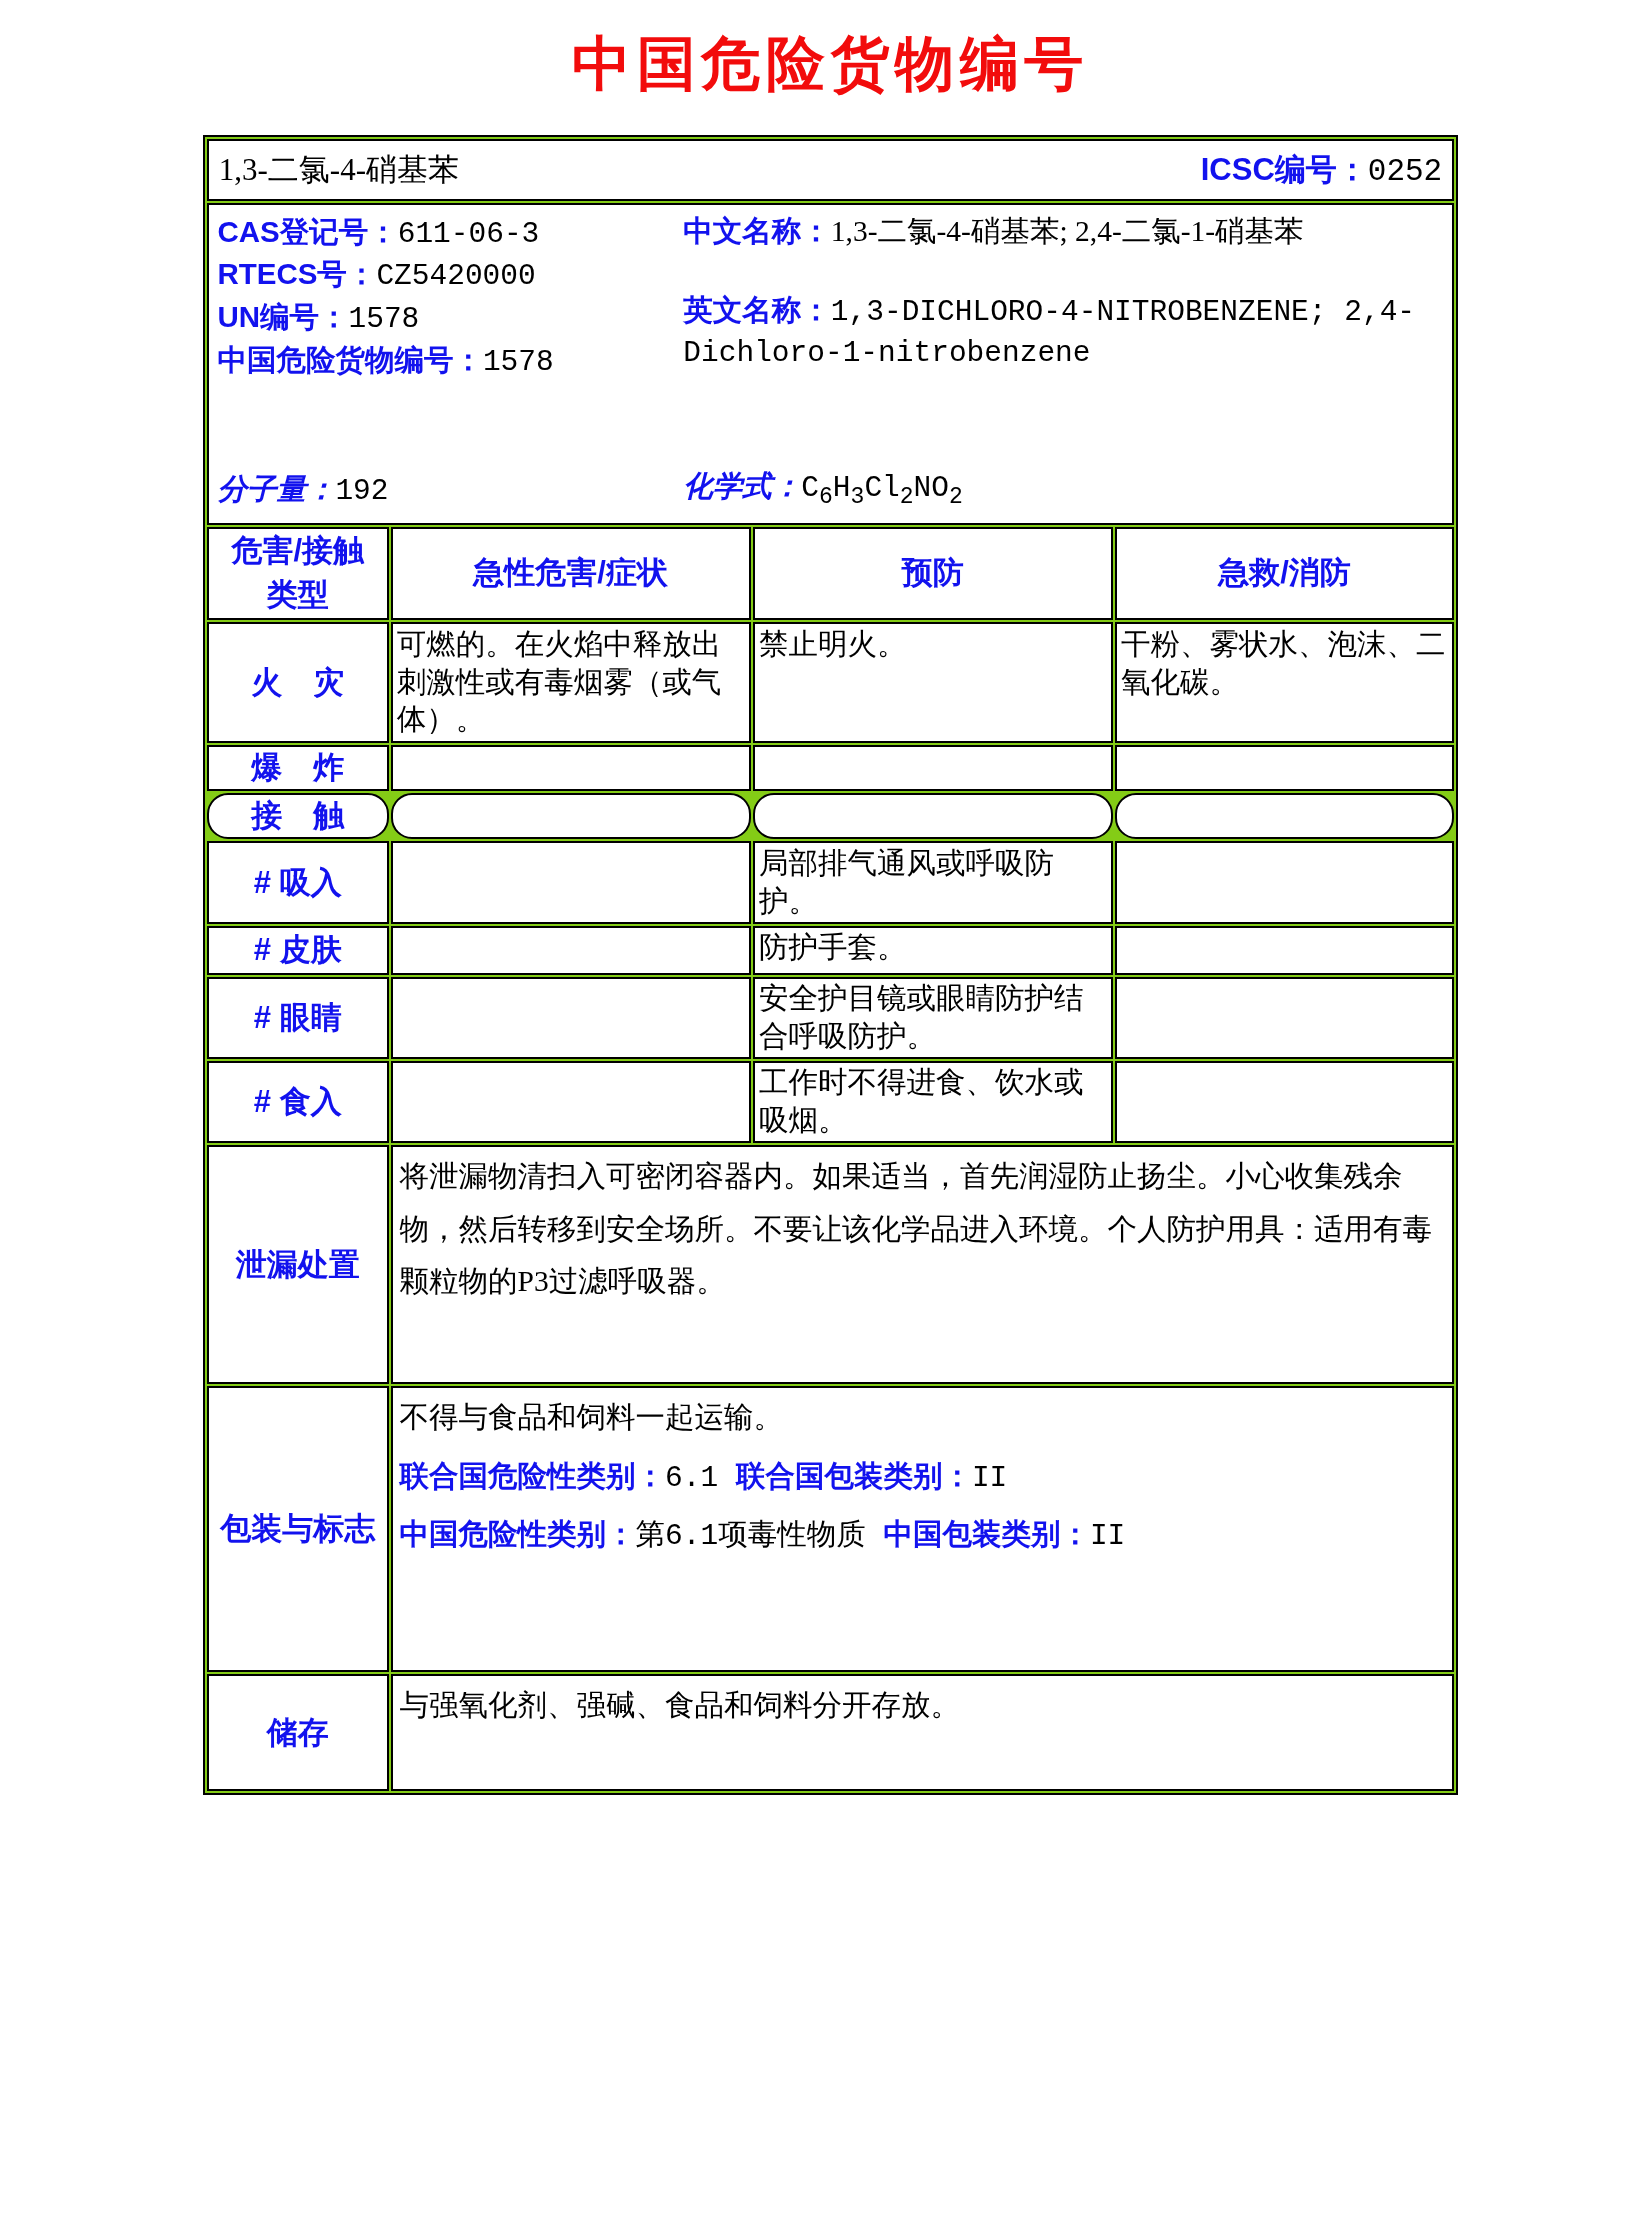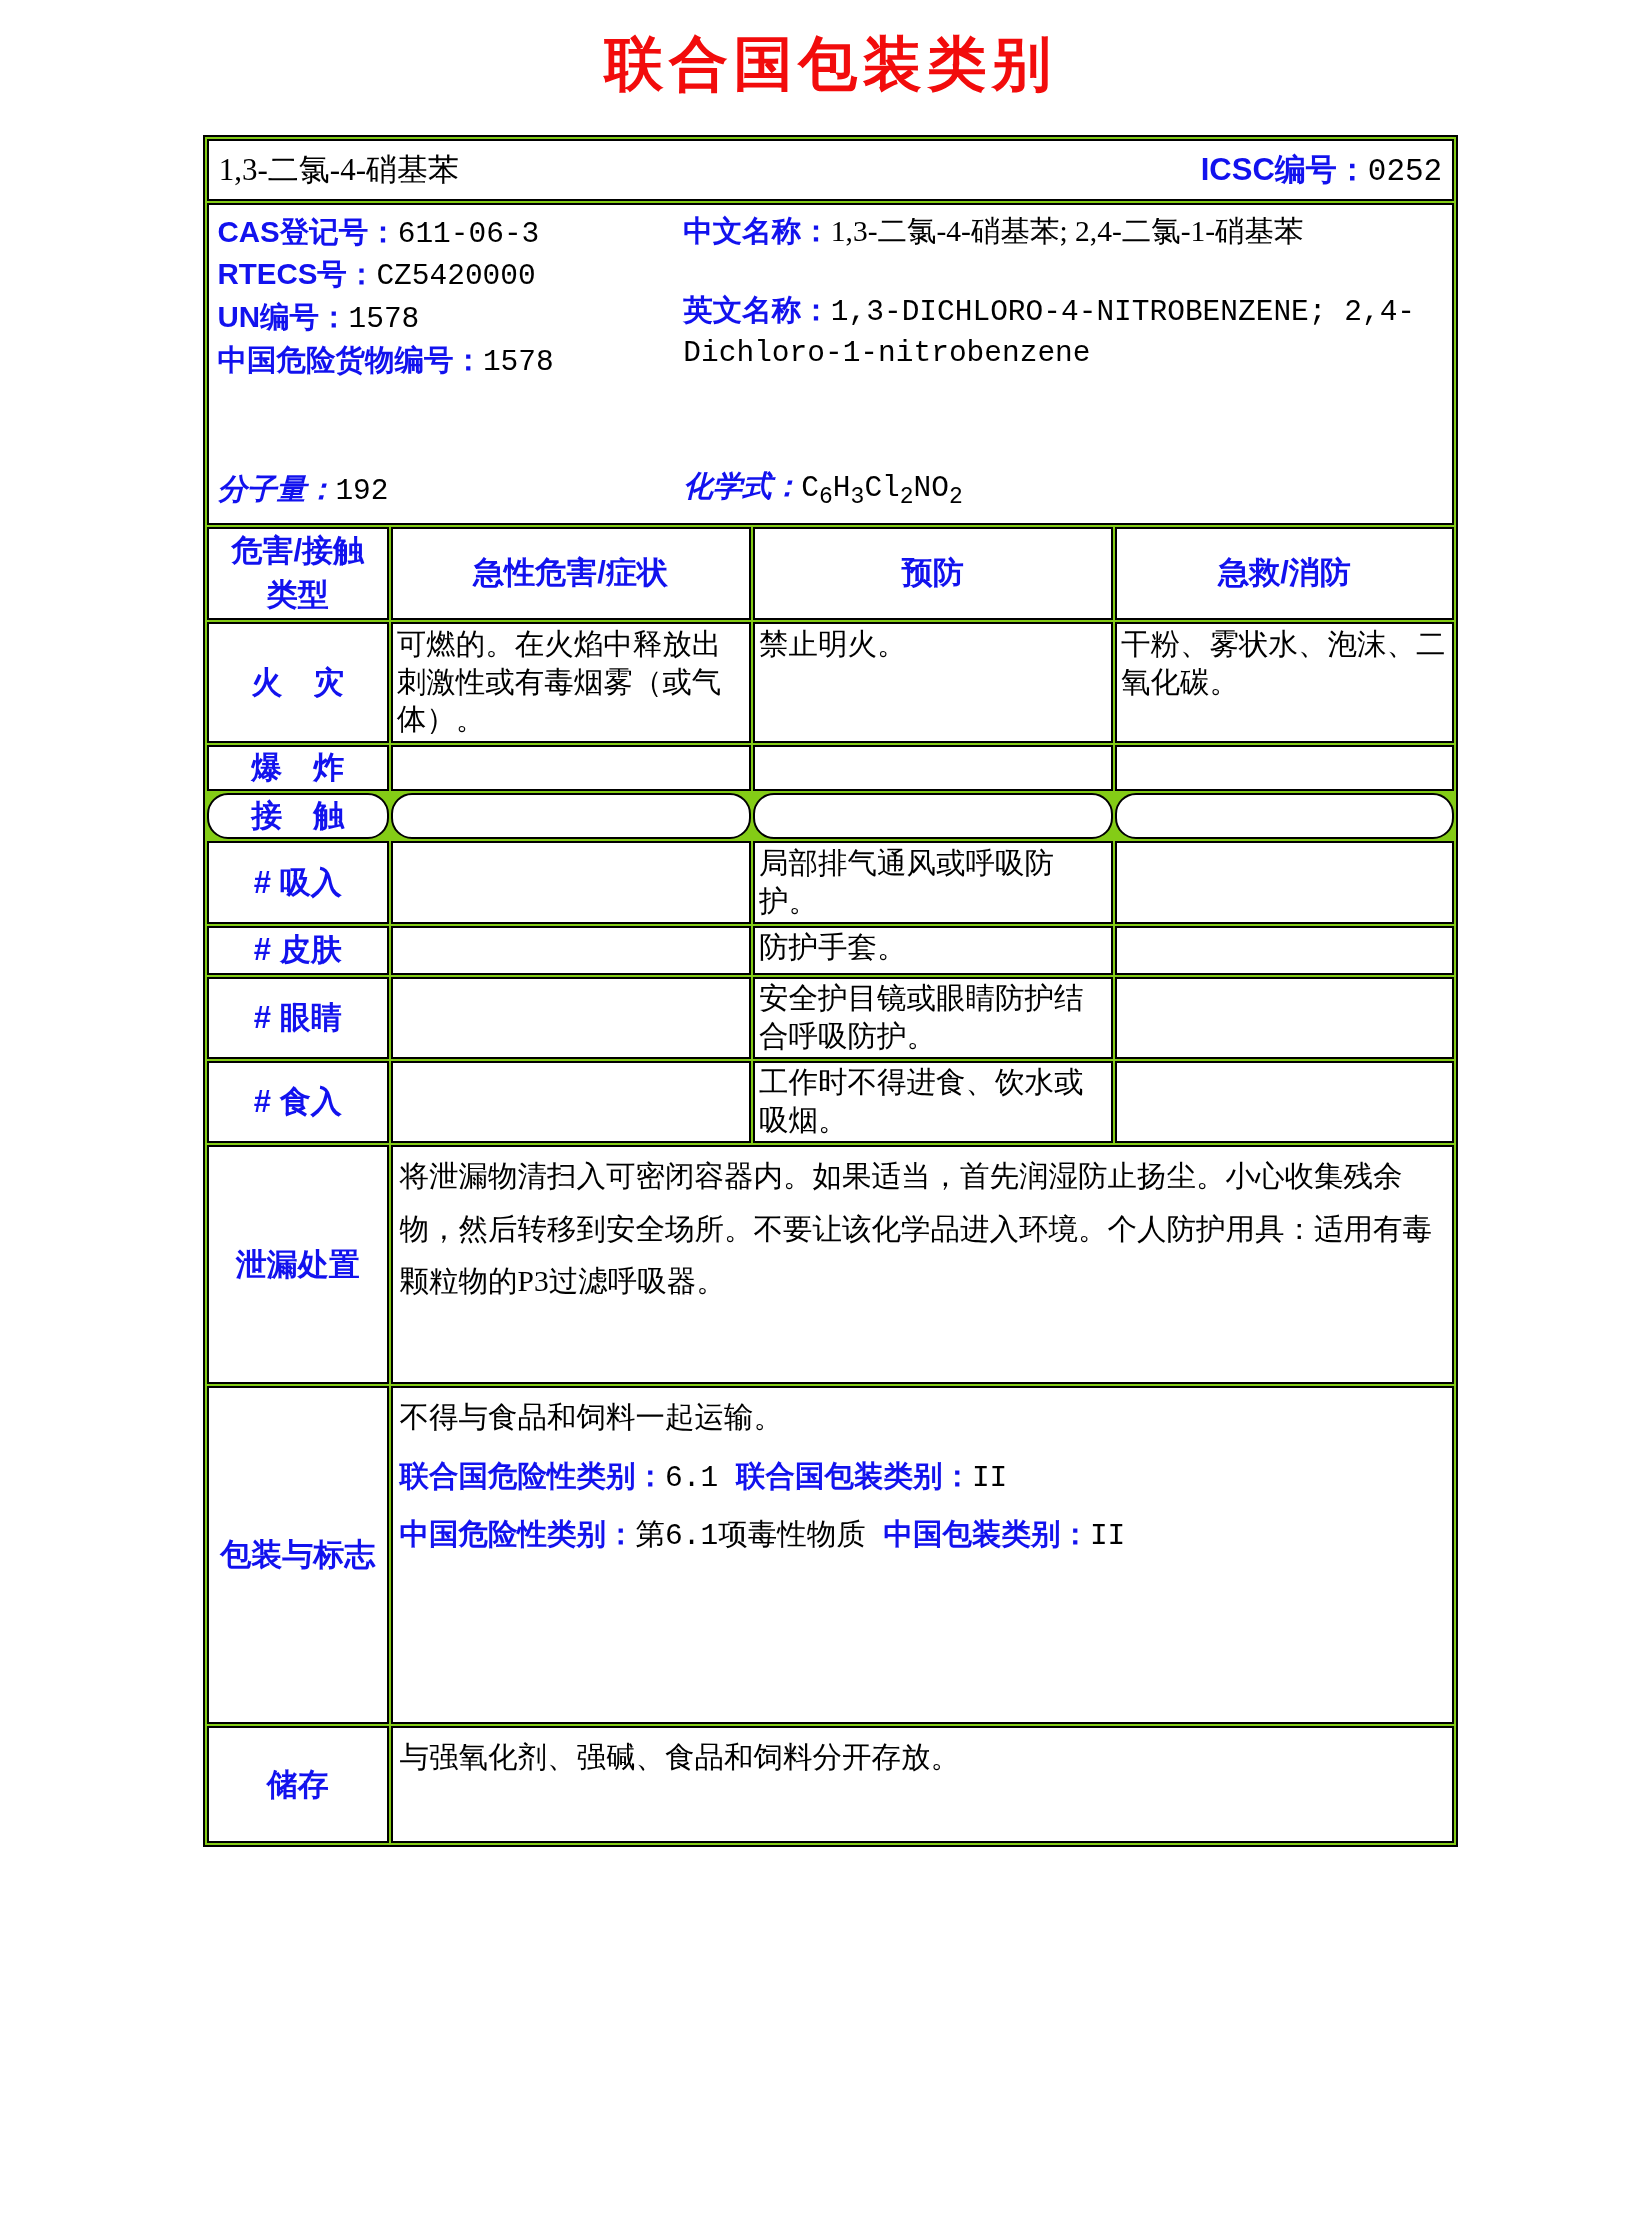--- a/index.html
+++ b/index.html
@@ -133,33 +133,33 @@
     color:var(--blue);
     font-size:31px;
     padding:0 4.2px;
   }
   .section-cell{
     font-size:29.5px;
     line-height:1.78;
     padding:2.8px 7px;
   }
   .s-spill td{height:239px;}
-  .s-pack td{height:338px;margin-left:28px;}
+  .s-pack td{height:286px;margin-left:28px;}
   .s-emer td{height:177px;}
   .s-stor td{height:117px;}
   .pack-line{margin-bottom:4.2px;}
   .pack-line .lbl{font-size:29.5px;}
   .pack-line .val{font-size:29.5px;}
 </style>
 </head>
 <body>
 
 <div class="page">
 
-  <div class="doc-title">联合国包装类别</div>
+  <div class="doc-title">中国危险货物编号</div>
 
   <table class="card">
     <colgroup>
       <col style="width:181px">
         <col style="width:359px">
         <col style="width:359px">
         <col style="width:338px">
     </colgroup>
 
     <tbody>

